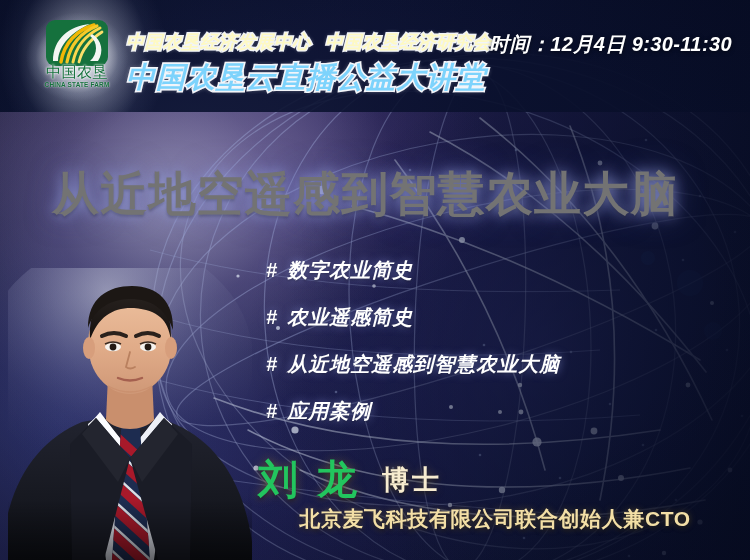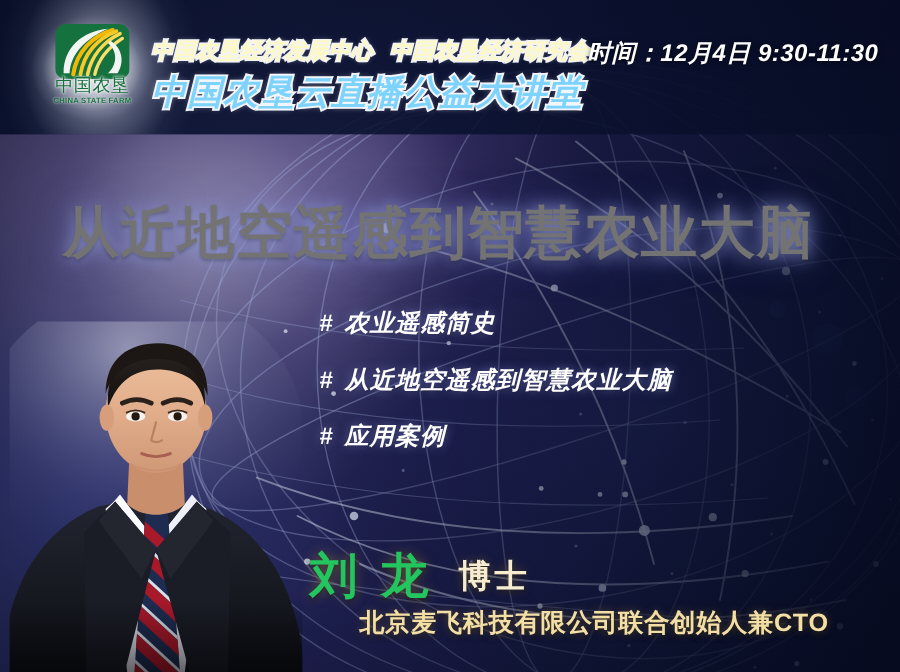--- a/index.html
+++ b/index.html
@@ -263,20 +263,23 @@
   </div>
 
   <div class="hdr-main">中国农垦云直播公益大讲堂</div>
 
   <div class="hdr-time">时间：12月4日 9:30-11:30</div>
 
   <div class="title">从近地空遥感到智慧农业大脑</div>
 
   <div class="bullets">
     <span class="bullet">
+      <span class="hash">#</span><span>数字农业简史</span>
+    </span>
+    <span class="bullet">
       <span class="hash">#</span><span>农业遥感简史</span>
     </span>
     <span class="bullet">
       <span class="hash">#</span><span>从近地空遥感到智慧农业大脑</span>
     </span>
     <span class="bullet">
       <span class="hash">#</span><span>应用案例</span>
     </span>
   </div>
 

